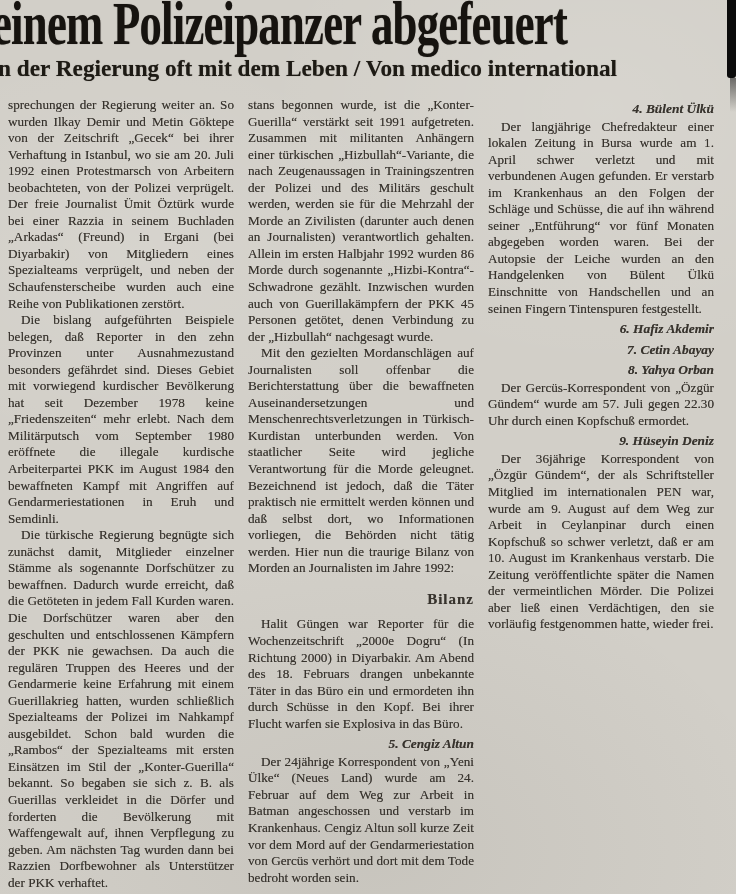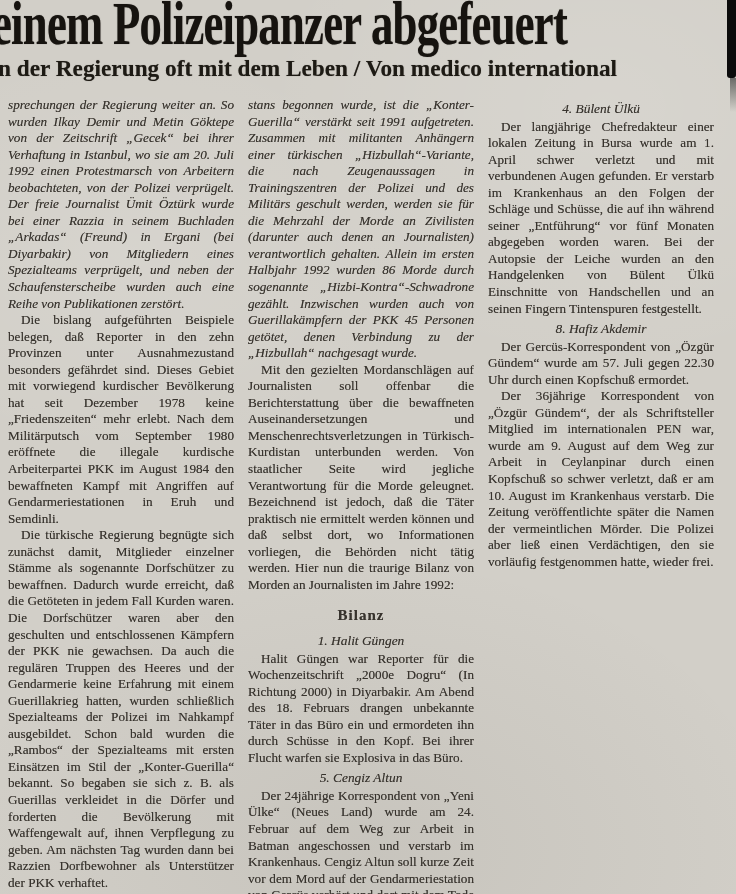--- a/index.html
+++ b/index.html
@@ -35,30 +35,30 @@
   }
   .col {
     width:226px; flex:0 0 226px;
     font-size:13.2px; line-height:16.55px;
     color:#37332d;
     text-align:justify;
     hyphens:auto; -webkit-hyphens:auto;
     text-shadow:0 0 0.5px rgba(55,50,45,0.55);
   }
   .col p { margin:0; text-indent:13px; }
-  .col p.flush { text-indent:0;font-style:italic; }
+  .col p.flush { text-indent:0; }
   .entry-label {
     margin:4px 0 1px; text-indent:0;
-    font-weight:normal; font-style:italic;
-    font-size:13.4px; text-align:center;
+    font-weight:bold; font-style:italic;
+    font-size:13.4px; text-align:right;
   }
   .bilanz {
     margin:14px 0 9px; text-indent:0;
     font-weight:bold; font-size:15px;
-    text-align:center; letter-spacing:1px;
+    text-align:right; letter-spacing:1px;
   }
   .artifact-tr {
     position:absolute; top:0; right:0;
     width:9px; height:78px;
     background:#0b0b0b;
     border-radius:0 0 3px 3px;
   }
   .artifact-tr-fade {
     position:absolute; top:78px; right:0;
     width:6px; height:34px;
@@ -80,32 +80,34 @@
       <p>Die bislang aufgeführten Beispiele belegen, daß Reporter in den zehn Provinzen unter Ausnahmezustand besonders gefährdet sind. Dieses Gebiet mit vorwiegend kurdischer Bevölkerung hat seit Dezember 1978 keine „Friedenszeiten“ mehr erlebt. Nach dem Militärputsch vom September 1980 eröffnete die illegale kurdische Arbeiterpartei PKK im August 1984 den bewaffneten Kampf mit Angriffen auf Gendarmeriestationen in Eruh und Semdinli.</p>
       <p>Die türkische Regierung begnügte sich zunächst damit, Mitglieder einzelner Stämme als sogenannte Dorfschützer zu bewaffnen. Dadurch wurde erreicht, daß die Getöteten in jedem Fall Kurden waren. Die Dorfschützer waren aber den geschulten und entschlossenen Kämpfern der PKK nie gewachsen. Da auch die regulären Truppen des Heeres und der Gendarmerie keine Erfahrung mit einem Guerillakrieg hatten, wurden schließlich Spezialteams der Polizei im Nahkampf ausgebildet. Schon bald wurden die „Rambos“ der Spezialteams mit ersten Einsätzen im Stil der „Konter-Guerilla“ bekannt. So begaben sie sich z. B. als Guerillas verkleidet in die Dörfer und forderten die Bevölkerung mit Waffengewalt auf, ihnen Verpflegung zu geben. Am nächsten Tag wurden dann bei Razzien Dorfbewohner als Unterstützer der PKK verhaftet.</p>
       <p>Die „Konter-Guerilla“, ein dem Generalstab untergeordneter und bisher erfolgreich geheimgehaltener Teil des „Amtes für besondere Kriegsführung“, wurde Anfang der 70er Jahre bekannt. Damals waren die Spezialisten für das Foltern von prominenten Linken verantwortlich.</p>
 
     </div>
 
     <div class="col">
       <p class="flush">stans begonnen wurde, ist die „Konter-Guerilla“ verstärkt seit 1991 aufgetreten. Zusammen mit militanten Anhängern einer türkischen „Hizbullah“-Variante, die nach Zeugenaussagen in Trainingszentren der Polizei und des Militärs geschult werden, werden sie für die Mehrzahl der Morde an Zivilisten (darunter auch denen an Journalisten) verantwortlich gehalten. Allein im ersten Halbjahr 1992 wurden 86 Morde durch sogenannte „Hizbi-Kontra“-Schwadrone gezählt. Inzwischen wurden auch von Guerillakämpfern der PKK 45 Personen getötet, denen Verbindung zu der „Hizbullah“ nachgesagt wurde.</p>
       <p>Mit den gezielten Mordanschlägen auf Journalisten soll offenbar die Berichterstattung über die bewaffneten Auseinandersetzungen und Menschenrechtsverletzungen in Türkisch-Kurdistan unterbunden werden. Von staatlicher Seite wird jegliche Verantwortung für die Morde geleugnet. Bezeichnend ist jedoch, daß die Täter praktisch nie ermittelt werden können und daß selbst dort, wo Informationen vorliegen, die Behörden nicht tätig werden. Hier nun die traurige Bilanz von Morden an Journalisten im Jahre 1992:</p>
       <h3 class="bilanz">Bilanz</h3>
-      <h4 class="entry-label">1. Halit Güngen</h4>
       <p>Halit Güngen war Reporter für die Wochenzeitschrift „2000e Dogru“ (In Richtung 2000) in Diyarbakir. Am Abend des 18. Februars drangen unbekannte Täter in das Büro ein und ermordeten ihn durch Schüsse in den Kopf. Bei ihrer Flucht warfen sie Explosiva in das Büro.</p>
       <h4 class="entry-label">5. Cengiz Altun</h4>
       <p>Der 24jährige Korrespondent von „Yeni Ülke“ (Neues Land) wurde am 24. Februar auf dem Weg zur Arbeit in Batman angeschossen und verstarb im Krankenhaus. Cengiz Altun soll kurze Zeit vor dem Mord auf der Gendarmeriestation von Gercüs verhört und dort mit dem Tode bedroht worden sein.</p>
 
     </div>
 
     <div class="col">
       <h4 class="entry-label">4. Bülent Ülkü</h4>
       <p>Der langjährige Chefredakteur einer lokalen Zeitung in Bursa wurde am 1. April schwer verletzt und mit verbundenen Augen gefunden. Er verstarb im Krankenhaus an den Folgen der Schläge und Schüsse, die auf ihn während seiner „Entführung“ vor fünf Monaten abgegeben worden waren. Bei der Autopsie der Leiche wurden an den Handgelenken von Bülent Ülkü Einschnitte von Handschellen und an seinen Fingern Tintenspuren festgestellt.</p>
-      <h4 class="entry-label">8. Hafiz Akdemir</h4>
+      <h4 class="entry-label">6. Hafiz Akdemir</h4>
+      <h4 class="entry-label">7. Cetin Abayay</h4>
+      <h4 class="entry-label">8. Yahya Orban</h4>
       <p>Der Gercüs-Korrespondent von „Özgür Gündem“ wurde am 57. Juli gegen 22.30 Uhr durch einen Kopfschuß ermordet.</p>
+      <h4 class="entry-label">9. Hüseyin Deniz</h4>
       <p>Der 36jährige Korrespondent von „Özgür Gündem“, der als Schriftsteller Mitglied im internationalen PEN war, wurde am 9. August auf dem Weg zur Arbeit in Ceylanpinar durch einen Kopfschuß so schwer verletzt, daß er am 10. August im Krankenhaus verstarb. Die Zeitung veröffentlichte später die Namen der vermeintlichen Mörder. Die Polizei aber ließ einen Verdächtigen, den sie vorläufig festgenommen hatte, wieder frei.</p>
 
     </div>
 
   </div>
 
   <div class="artifact-tr"></div>
   <div class="artifact-tr-fade"></div>
 
 </div>

